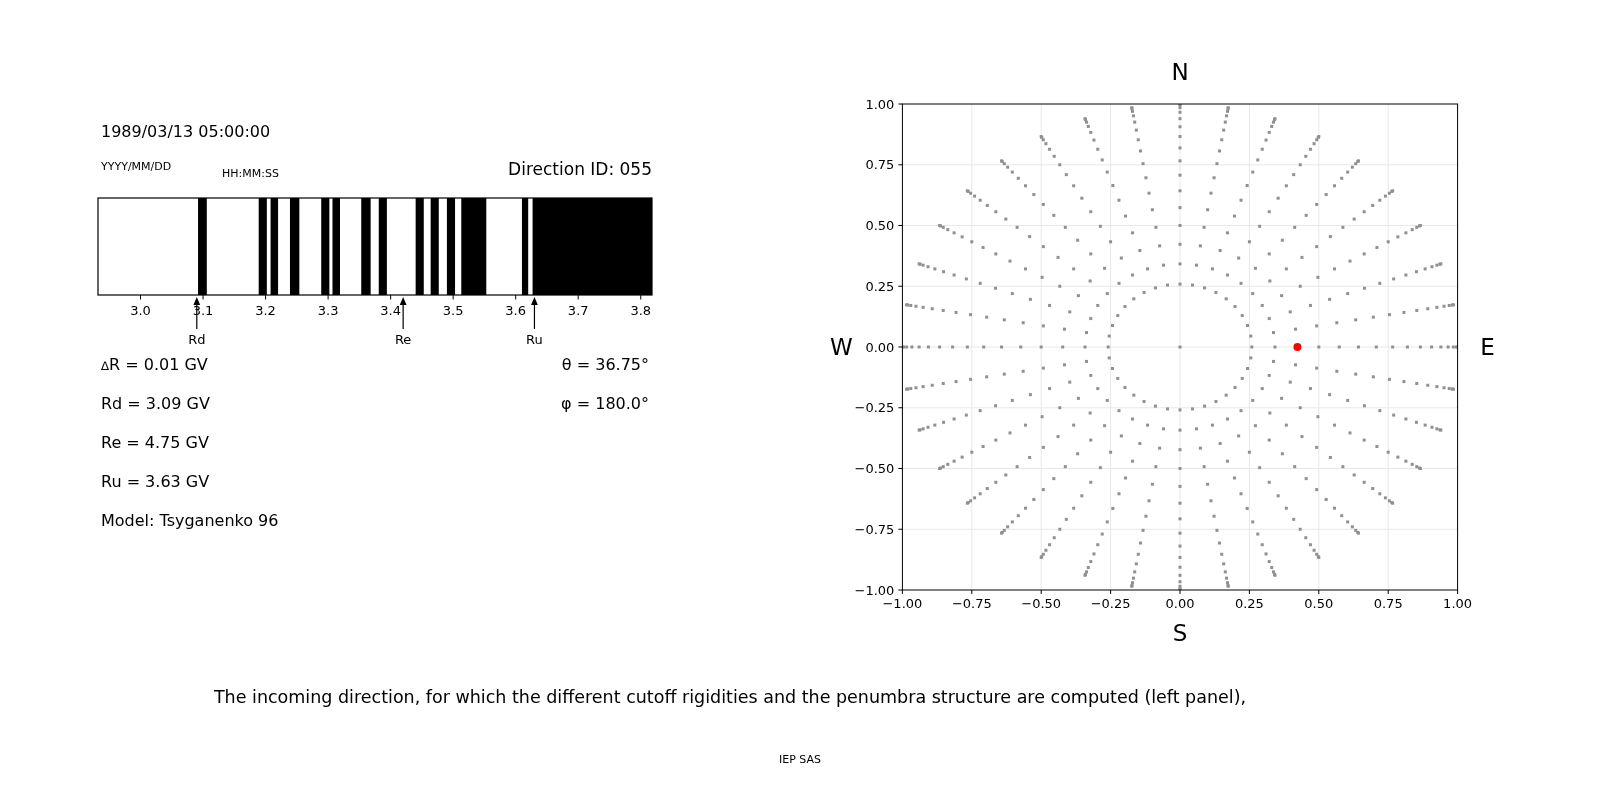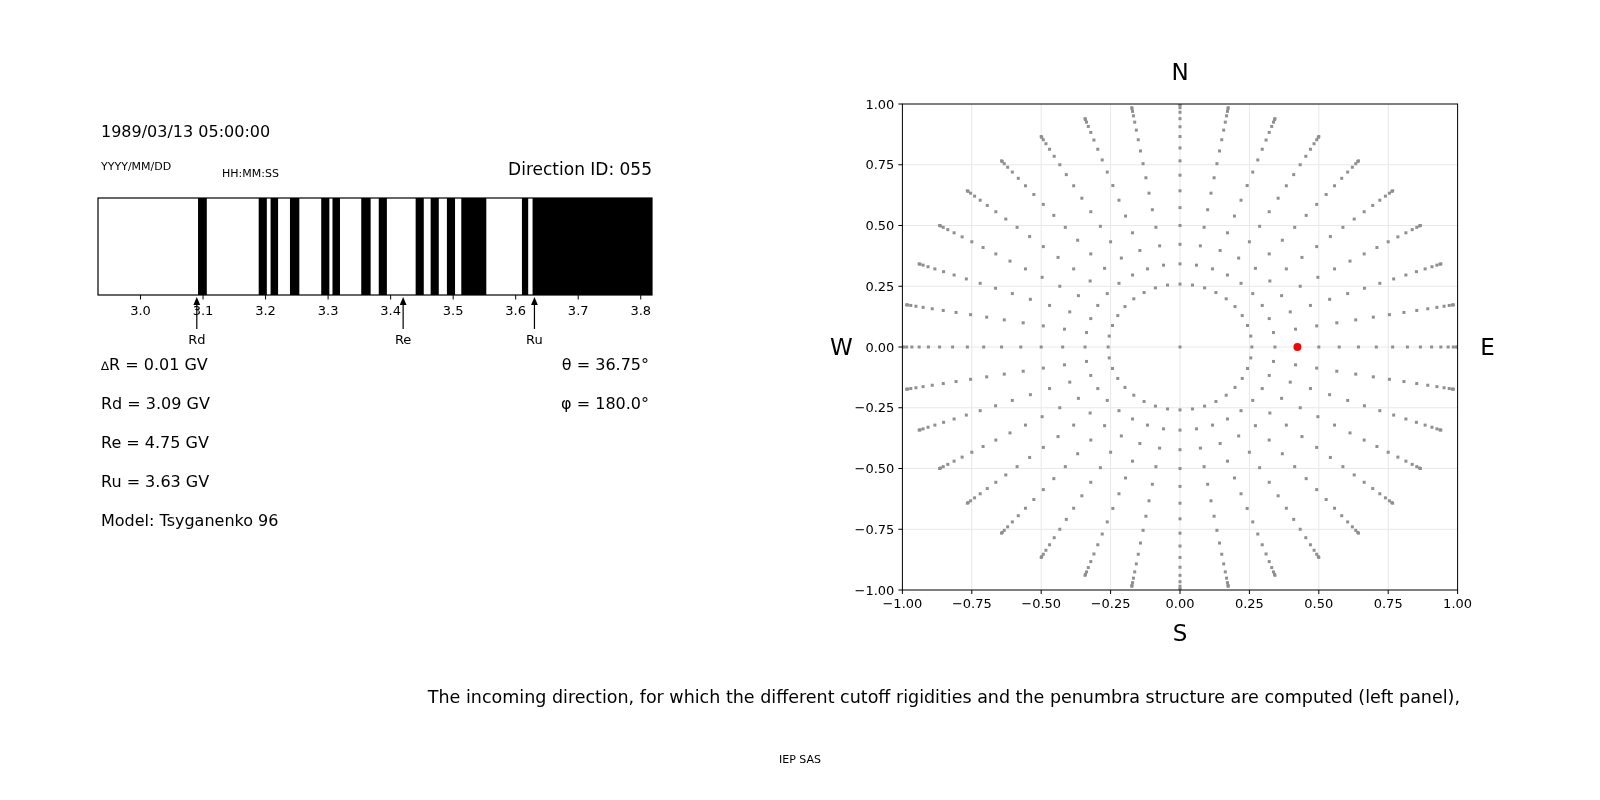--- a/index.html
+++ b/index.html
@@ -3,21 +3,21 @@
 <meta charset="utf-8">
 <style>
   html,body{margin:0;padding:0;background:#ffffff;}
   .canvas{position:relative;width:1600px;height:800px;background:#ffffff;
           font-family:"DejaVu Sans",sans-serif;color:#000;overflow:hidden;}
   .txt{position:absolute;line-height:1.15;white-space:pre;}
   .sz16{font-size:16px;}
   .sz12{font-size:11px;}
   .sz17{font-size:17px;}
   .delta-sym{font-size:12px;}
-  .caption-line{position:absolute;left:0;width:1460px;text-align:right;font-size:17.5px;}
+  .caption-line{position:absolute;left:0;width:1460px;text-align:center;font-size:17.5px;}
   .credit-line{position:absolute;left:0;width:1600px;text-align:center;font-size:11px;}
   svg.charts{position:absolute;left:0;top:0;}
 </style>
 </head>
 <body>
 
 <div class="canvas">
 
   <svg class="charts" id="charts" width="1600" height="800" viewBox="0 0 1600 800">
       <g>

